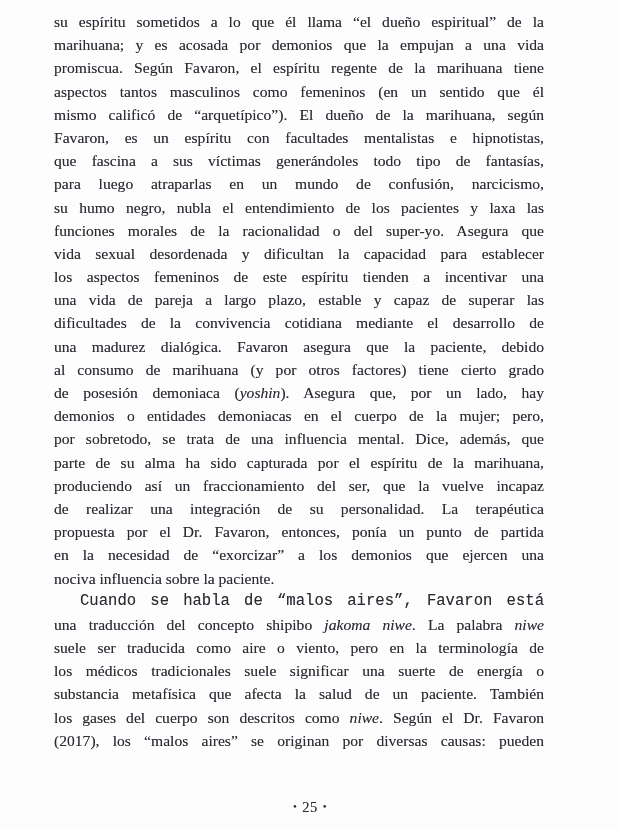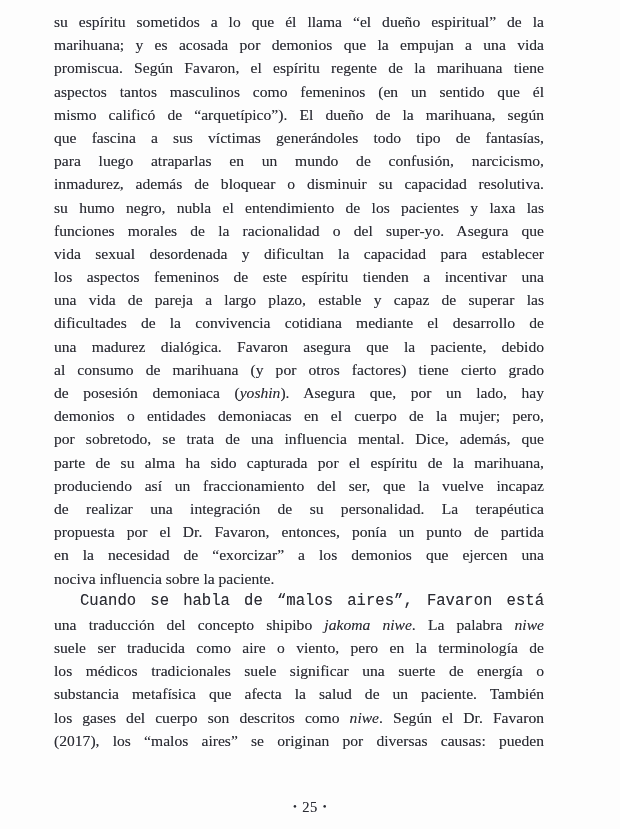--- a/index.html
+++ b/index.html
@@ -66,23 +66,23 @@
 </head>
 <body style="--text-color: #2b2c33; background: rgb(253, 253, 253);">
 
 <div class="page">
   <main class="text-block">
       <div class="line">su espíritu sometidos a lo que él llama “el dueño espiritual” de la</div>
       <div class="line">marihuana; y es acosada por demonios que la empujan a una vida</div>
       <div class="line">promiscua. Según Favaron, el espíritu regente de la marihuana tiene</div>
       <div class="line">aspectos tantos masculinos como femeninos (en un sentido que él</div>
       <div class="line">mismo calificó de “arquetípico”). El dueño de la marihuana, según</div>
+      <div class="line">Favaron, es un espíritu con facultades mentalistas e hipnotistas,</div>
       <div class="line">que fascina a sus víctimas generándoles todo tipo de fantasías,</div>
       <div class="line">para luego atraparlas en un mundo de confusión, narcicismo,</div>
-      <div class="line">inmadurez, además de bloquear o disminuir su capacidad resolutiva.</div>
       <div class="line">su humo negro, nubla el entendimiento de los pacientes y laxa las</div>
       <div class="line">funciones morales de la racionalidad o del super-yo. Asegura que</div>
       <div class="line">vida sexual desordenada y dificultan la capacidad para establecer</div>
       <div class="line">los aspectos femeninos de este espíritu tienden a incentivar una</div>
       <div class="line">una vida de pareja a largo plazo, estable y capaz de superar las</div>
       <div class="line">dificultades de la convivencia cotidiana mediante el desarrollo de</div>
       <div class="line">una madurez dialógica. Favaron asegura que la paciente, debido</div>
       <div class="line">al consumo de marihuana (y por otros factores) tiene cierto grado</div>
       <div class="line">de posesión demoniaca (<i>yoshin</i>). Asegura que, por un lado, hay</div>
       <div class="line">demonios o entidades demoniacas en el cuerpo de la mujer; pero,</div>

